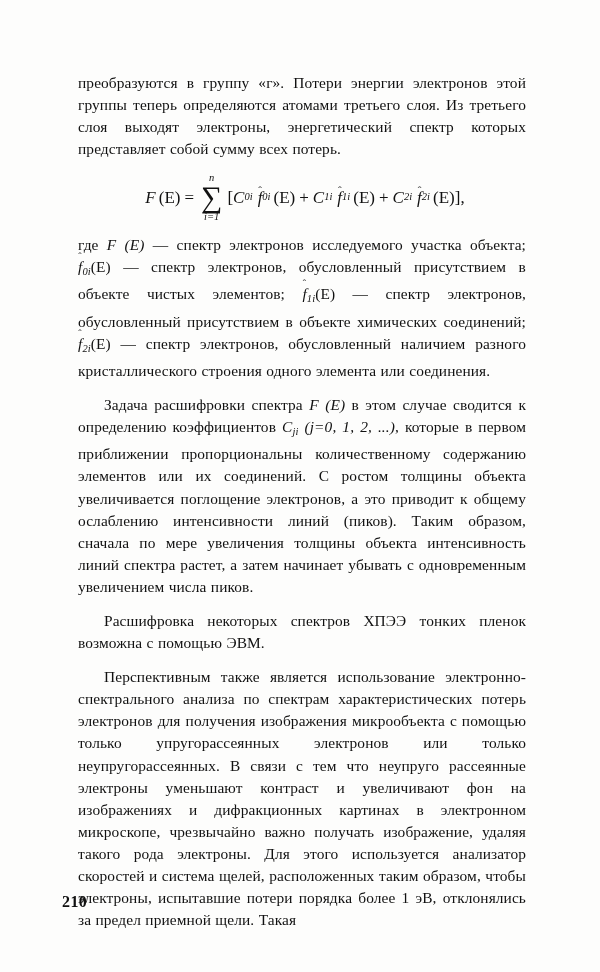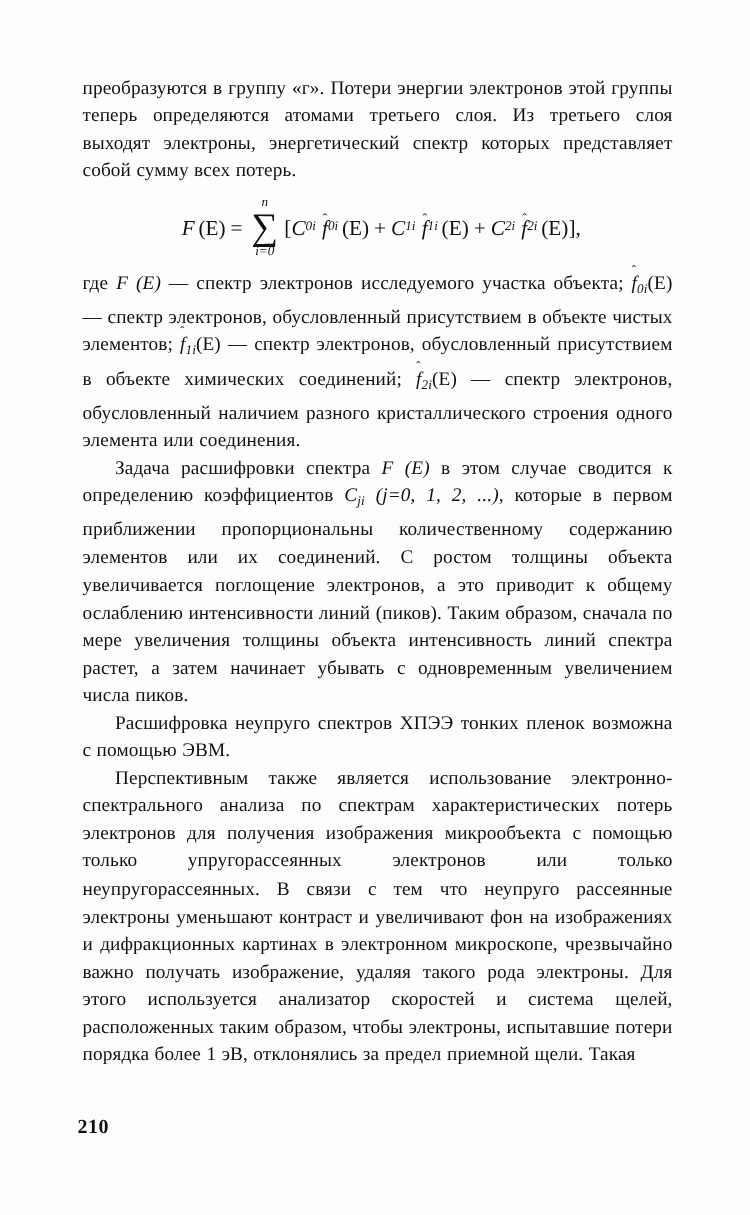--- a/index.html
+++ b/index.html
@@ -25,21 +25,21 @@
   }
 
   .textblock {
     position: absolute;
     left: 66px;
     top: 60px;
     width: 472px;
   }
 
   p.para {
-    margin: 0;
+    margin: 12px;
     font-size: 15.4px;
     line-height: 22.1px;
     text-align: justify;
     text-justify: inter-word;
     letter-spacing: 0.1px;
     word-spacing: 0.4px;
     hyphens: manual;
   }
   p.para.indent {
     text-indent: 26px;
@@ -169,21 +169,21 @@
     <div class="formula">
       <span class="mrow">
         <span class="mi">F</span>
         <span class="gap-s"></span>
         <span class="paren">(E)</span>
         <span class="mo">=</span>
 
         <span class="bigop">
           <span class="lim upper">n</span>
           <span class="sigma">∑</span>
-          <span class="lim lower">i=0</span>
+          <span class="lim lower">i=1</span>
         </span>
 
         <span class="paren">[</span>
 
         <span class="mi">C</span>
           <span class="sub">0i</span>
         <span class="gap-m"></span>
         <span class="fhat"><span class="accent">ˆ</span><span>f</span></span>
           <span class="sub">0i</span>
         <span class="gap-s"></span>
@@ -214,21 +214,21 @@
     </div>
 
     <p class="para">
       <span>где </span><span class="im"><span>F (E)</span></span><span> — спектр электронов  исследуемого  участка объекта; </span><span class="im"><span class="imf"><span class="acc">ˆ</span><span>f</span></span><span class="sb">0i</span><span class="p">(E)</span></span><span> — спектр электронов, обусловленный присутствием в объекте чистых элементов; </span><span class="im"><span class="imf"><span class="acc">ˆ</span><span>f</span></span><span class="sb">1i</span><span class="p">(E)</span></span><span> — спектр электронов, обусловленный присутствием в объ­екте химических соединений; </span><span class="im"><span class="imf"><span class="acc">ˆ</span><span>f</span></span><span class="sb">2i</span><span class="p">(E)</span></span><span> — спектр электро­нов, обусловленный наличием разного кристаллического строения одного элемента или соединения.</span>
     </p>
 
     <p class="para indent">
       <span>Задача расшифровки спектра </span><span class="im"><span>F (E)</span></span><span>  в  этом  случае сводится к определению коэффициентов  </span><span class="im"><span>C</span><span class="sb">ji</span></span><span class="im"> (j=0,  1,  2, ...)</span><span>, которые в первом приближении пропорциональны количественному содержанию элементов или их соеди­нений. С ростом толщины объекта увеличивается погло­щение электронов, а это приводит к общему ослаблению интенсивности линий (пиков). Таким образом, сначала по мере увеличения толщины  объекта  интенсивность линий спектра растет, а затем начинает убывать с одно­временным увеличением числа пиков.</span>
     </p>
 
-    <p class="para indent last-loose">Расшифровка неупруго спектров ХПЭЭ тонких пле­нок возможна с помощью ЭВМ.</p>
+    <p class="para indent last-loose">Расшифровка некоторых спектров ХПЭЭ тонких пле­нок возможна с помощью ЭВМ.</p>
 
     <p class="para indent">Перспективным также является использование элек­тронно-спектрального анализа по спектрам характери­стических потерь электронов для получения изображе­ния микрообъекта с помощью только упругорассеянных электронов или только неупругорассеянных. В связи с тем что неупруго  рассеянные  электроны  уменьшают контраст и увеличивают фон на изображениях  и  диф­ракционных картинах в электронном микроскопе, чрез­вычайно важно получать изображение, удаляя  такого рода электроны. Для этого  используется  анализатор скоростей и система щелей, расположенных таким обра­зом, чтобы электроны, испытавшие потери порядка бо­лее 1 эВ, отклонялись за предел приемной щели. Такая</p>
 
   </div>
 
   <div class="folio">210</div>
 
 </div>
 
 </body></html>

